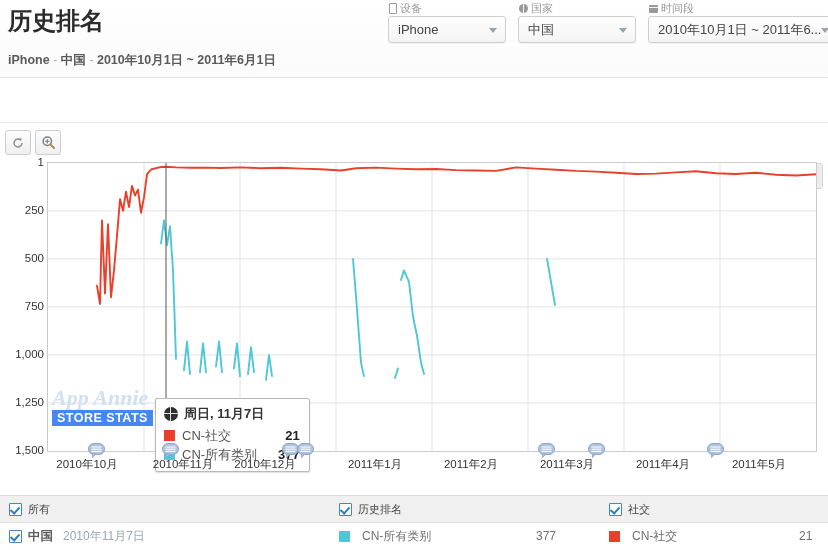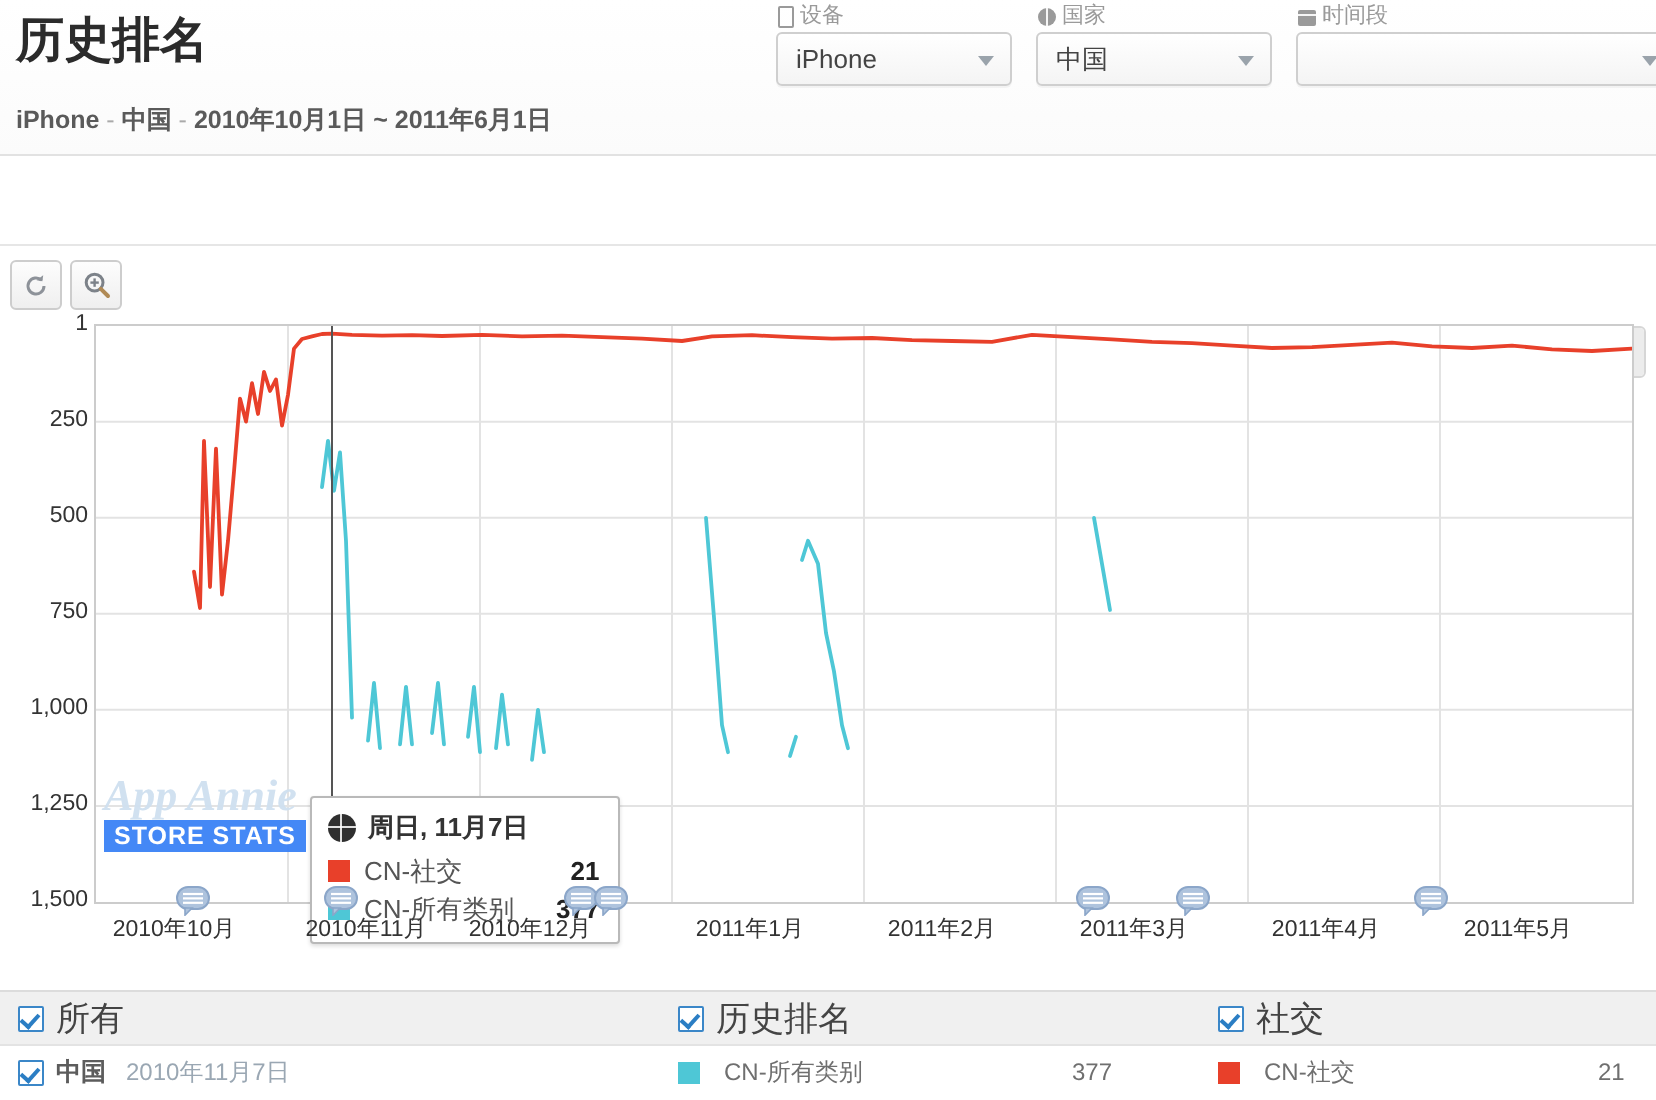--- a/index.html
+++ b/index.html
@@ -103,21 +103,21 @@
                border-bottom:1px solid #e3e3e3;}
   .legend-row{position:absolute;left:0;top:27px;width:828px;height:28px;}
   .col-a{position:absolute;left:9px;}
   .col-b{position:absolute;left:339px;}
   .col-c{position:absolute;left:609px;}
   .lg-cell{display:flex;align-items:center;gap:6px;height:26px;font-size:12.5px;color:#555;}
   .cb{width:11px;height:11px;border:1px solid #3b87c8;border-radius:1px;background:#ffffff;
       position:relative;flex:0 0 auto;}
   .cb:after{content:"";position:absolute;left:2px;top:1px;width:4px;height:7px;
             border:solid #2b7ec4;border-width:0 2px 2px 0;transform:rotate(42deg);}
-  .lg-head-txt{font-size:17px;color:#444;text-align:right;}
+  .lg-head-txt{font-size:11px;color:#444;text-align:right;}
   .lg-name{color:#5c5c5c;font-weight:bold;}
   .lg-date{color:#9aa7b3;font-size:12px;margin-left:4px;}
   .sw{width:11px;height:11px;flex:0 0 auto;margin-right:6px;}
   .lg-series{font-size:12px;color:#6f6f6f;}
   .lg-val{position:absolute;font-size:12px;color:#6f6f6f;}
   .val-b{left:536px;}
   .val-c{left:799px;}
 </style>
 </head>
 <body>
@@ -156,20 +156,21 @@
           <span class="caret"></span>
         </div>
       </div>
 
       <div class="filter">
         <div class="filter-label">
           <span class="lbl-ico ico-cal"></span>
           <span>时间段</span>
         </div>
         <div class="select-box select-date">
+          <span>2010年10月1日 ~ 2011年6...</span>
           <span class="caret"></span>
         </div>
       </div>
     </div>
   </div>
   <div class="hdr-divider"></div>
   <div class="hdr-divider2"></div>
 
   <div class="tabbar">
     <div class="tab-active">下载排名</div>

